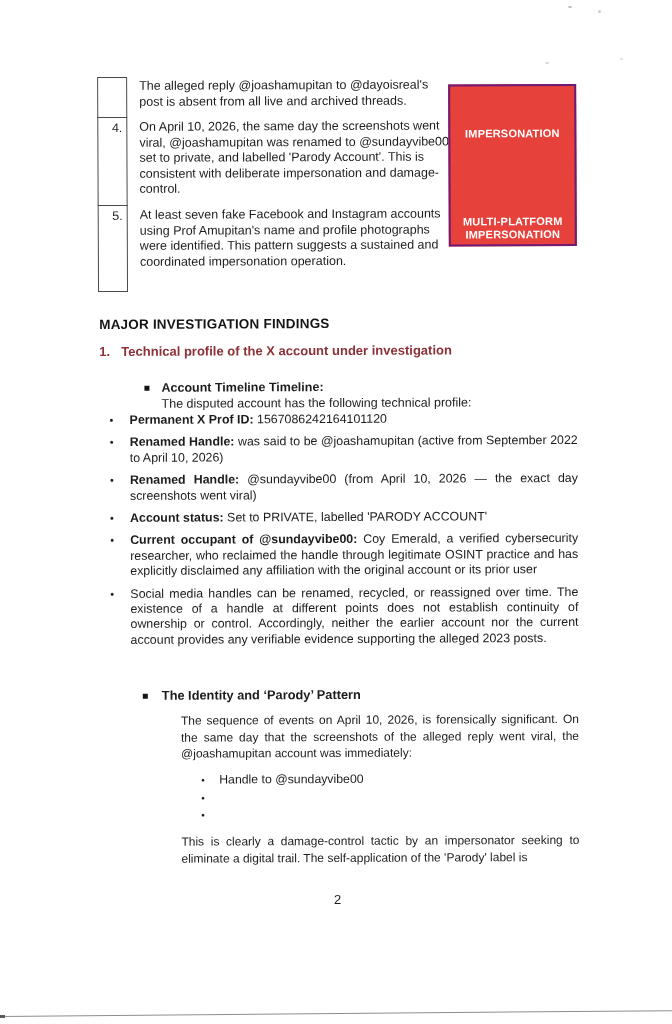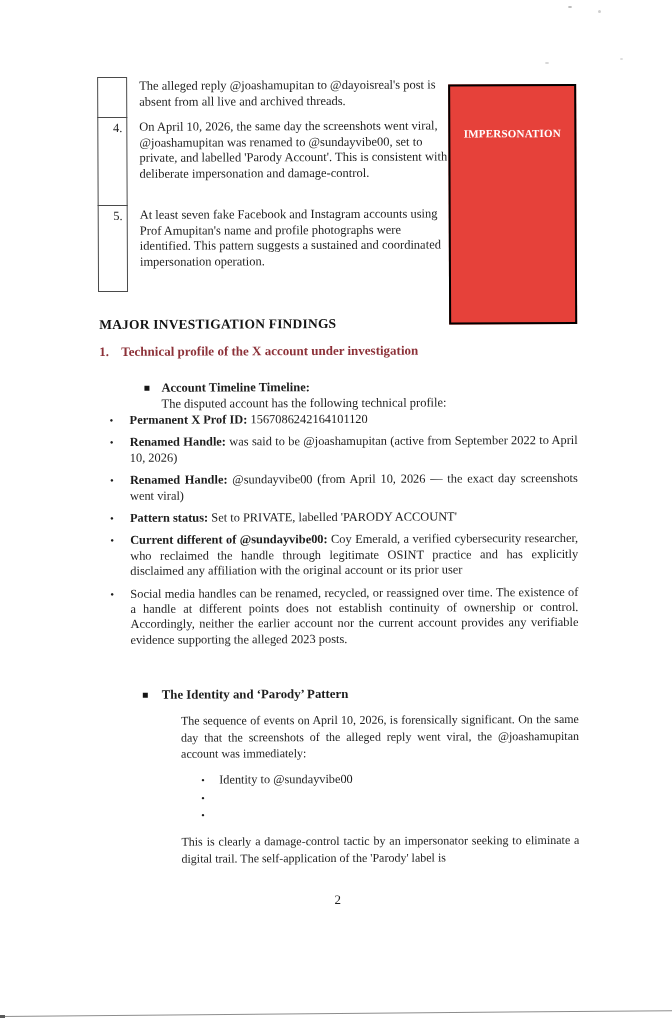--- a/index.html
+++ b/index.html
@@ -1,20 +1,20 @@
 <!DOCTYPE html>
 <html><head>
 <meta charset="utf-8">
 <style>
   html,body{margin:0;padding:0;}
   .page{
     position:relative;
     width:672px;height:1024px;
     background:#ffffff;
-    font-family:Liberation Serif, serif;
+    font-family:Liberation Sans, sans-serif;
     color:#1c1c1c;
     overflow:hidden;
   }
   .content{position:absolute;inset:0;transform:rotate(-0.25deg);}
 
   
   .ev-table{position:absolute;left:99px;top:76px;width:356px;}
   .ev-row{display:flex;align-items:stretch;}
   .num-cell{
     flex:none;width:30px;
@@ -26,22 +26,22 @@
   .txt-cell{
     flex:1;padding:2px 0 6px 12px;
     font-size:12.5px;line-height:15.6px;
   }
   .r1{min-height:41px;}
   .r2{min-height:88px;}
   .r3{min-height:86px;}
 
   
   .tag-box{
-    position:absolute;left:450px;top:85px;width:128px;height:240px;
-    background:#e6413a;border:2px solid #000000;
+    position:absolute;left:450px;top:85px;width:128px;height:162px;
+    background:#e6413a;border:2px solid #701a75;
     box-sizing:border-box;
   }
   .tag-label{
     color:#ffffff;font-weight:bold;font-size:11px;line-height:13.5px;
     text-align:center;letter-spacing:0.2px;padding:0 4px;
   }
   .tag-label.first{margin-top:41px;}
   .tag-label.second{margin-top:74px;}
 
   
@@ -118,20 +118,21 @@
         <div class="txt-cell">On April 10, 2026, the same day the screenshots went viral, @joashamupitan was renamed to @sundayvibe00, set to private, and labelled 'Parody Account'. This is consistent with deliberate impersonation and damage-control.</div>
       </div>
       <div class="ev-row r3">
         <div class="num-cell">5.</div>
         <div class="txt-cell">At least seven fake Facebook and Instagram accounts using Prof Amupitan's name and profile photographs were identified. This pattern suggests a sustained and coordinated impersonation operation.</div>
       </div>
     </div>
 
     <div class="tag-box">
       <div class="tag-label first">IMPERSONATION</div>
+      <div class="tag-label second">MULTI-PLATFORM IMPERSONATION</div>
     </div>
 
     <div class="findings-heading">MAJOR INVESTIGATION FINDINGS</div>
     <div class="section-title">
       <span class="num">1.</span>
       <span>Technical profile of the X account under investigation</span>
     </div>
 
     <div class="timeline-head">
       <div>
@@ -148,40 +149,40 @@
       <div class="b-item">
         <span class="b-dot"></span>
         <span class="b-text"><b>Renamed Handle:</b><span> was said to be @joashamupitan (active from September 2022 to April 10, 2026)</span></span>
       </div>
       <div class="b-item">
         <span class="b-dot"></span>
         <span class="b-text"><b>Renamed Handle:</b><span> @sundayvibe00 (from April 10, 2026 — the exact day screenshots went viral)</span></span>
       </div>
       <div class="b-item">
         <span class="b-dot"></span>
-        <span class="b-text"><b>Pattern status:</b><span> Set to PRIVATE, labelled 'PARODY ACCOUNT'</span></span>
-      </div>
-      <div class="b-item">
-        <span class="b-dot"></span>
-        <span class="b-text"><b>Current different of @sundayvibe00:</b><span> Coy Emerald, a verified cybersecurity researcher, who reclaimed the handle through legitimate OSINT practice and has explicitly disclaimed any affiliation with the original account or its prior user</span></span>
+        <span class="b-text"><b>Account status:</b><span> Set to PRIVATE, labelled 'PARODY ACCOUNT'</span></span>
+      </div>
+      <div class="b-item">
+        <span class="b-dot"></span>
+        <span class="b-text"><b>Current occupant of @sundayvibe00:</b><span> Coy Emerald, a verified cybersecurity researcher, who reclaimed the handle through legitimate OSINT practice and has explicitly disclaimed any affiliation with the original account or its prior user</span></span>
       </div>
       <div class="b-item">
         <span class="b-dot"></span>
         <span class="b-text"><b></b><span>Social media handles can be renamed, recycled, or reassigned over time. The existence of a handle at different points does not establish continuity of ownership or control. Accordingly, neither the earlier account nor the current account provides any verifiable evidence supporting the alleged 2023 posts.</span></span>
       </div>
     </div>
 
     <div class="renaming-title">
       <span class="sq"></span><span>The Identity and ‘Parody’ Pattern</span>
     </div>
     <div class="para para1">The sequence of events on April 10, 2026, is forensically significant. On the same day that the screenshots of the alleged reply went viral, the @joashamupitan account was immediately:</div>
     <div class="sub-bullets">
       <div class="sb-item">
         <span class="sb-dot"></span>
-        <span>Identity to @sundayvibe00</span>
+        <span>Handle to @sundayvibe00</span>
       </div>
       <div class="sb-item">
         <span class="sb-dot"></span>
       </div>
       <div class="sb-item">
         <span class="sb-dot"></span>
       </div>
     </div>
     <div class="para para2">This is clearly a damage-control tactic by an impersonator seeking to eliminate a digital trail. The self-application of the 'Parody' label is</div>
 

